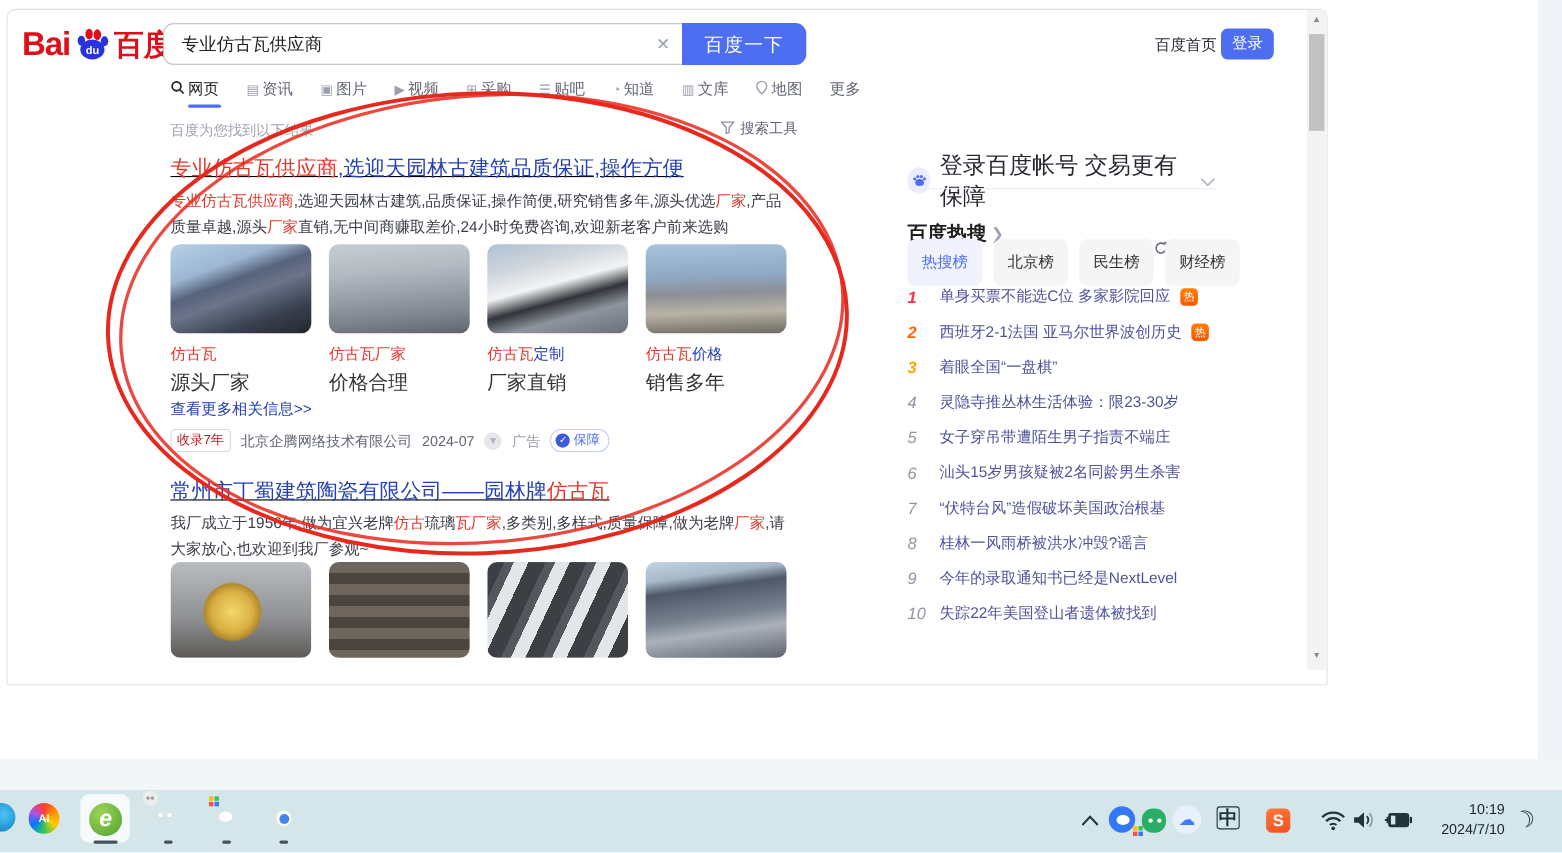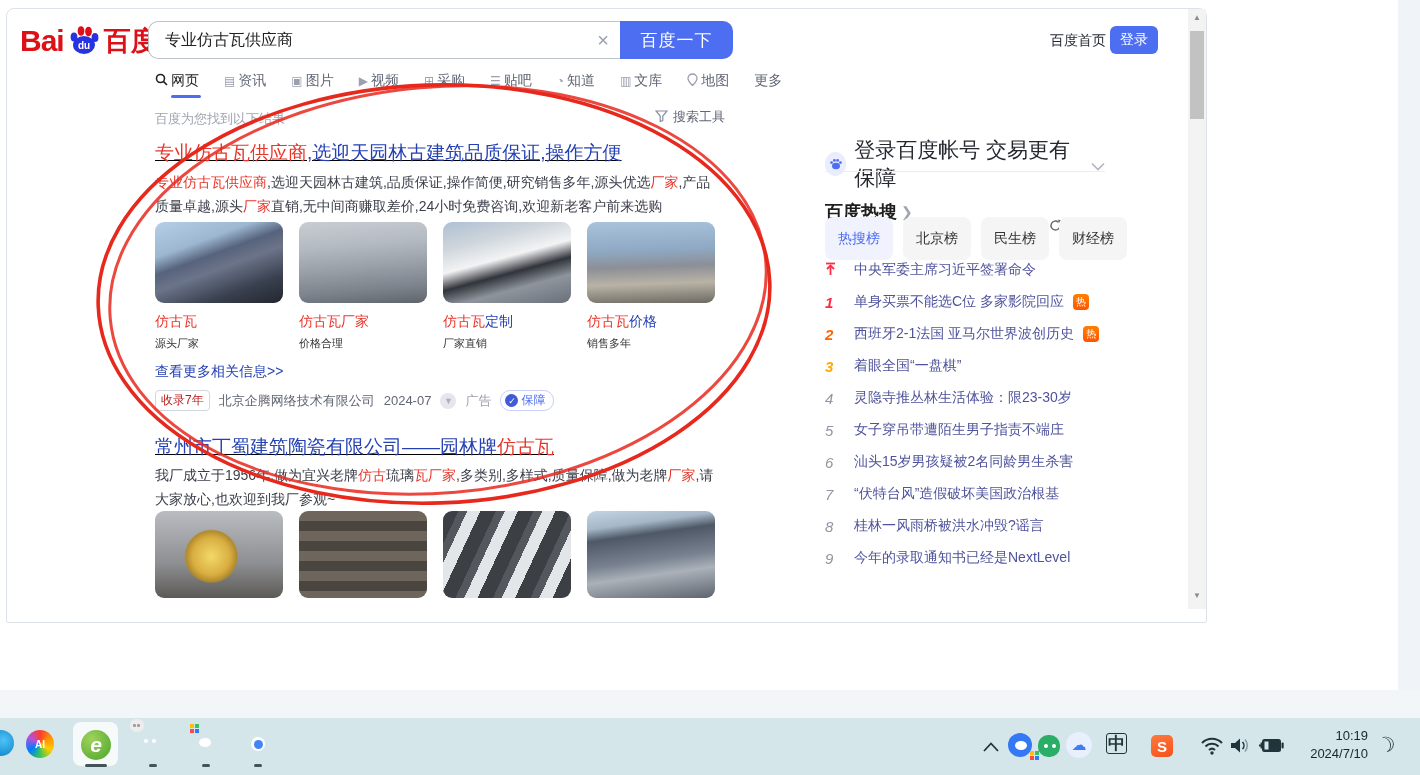--- a/index.html
+++ b/index.html
@@ -49,21 +49,21 @@
   .g1a { background:linear-gradient(160deg,#b6cfe7 0%,#9db7d2 28%,#57637c 42%,#6b7489 55%,#39404f 78%,#23262e 100%); }
   .g1b { background:linear-gradient(175deg,#c7cdd2 0%,#b4bac1 30%,#9aa0a8 55%,#7d838c 80%,#5f646c 100%); }
   .g1c { background:linear-gradient(165deg,#aebfd3 0%,#cfd6dc 25%,#f2f3f4 45%,#31343b 60%,#8e949c 75%,#6a707a 100%); }
   .g1d { background:linear-gradient(178deg,#a9c3dd 0%,#8fa9c4 35%,#8c8f96 55%,#b9b3a6 75%,#6d6a63 100%); }
   .g2a { background:radial-gradient(circle at 44% 52%,#f2d96a 0%,#d9ae41 22%,#b18a2e 30%,rgba(0,0,0,0) 32%),linear-gradient(180deg,#b9bcc0 0%,#8e8f93 60%,#5c5a55 100%); }
   .g2b { background:repeating-linear-gradient(180deg,#6e655c 0 10px,#4a453f 10px 20px),#5a544c; }
   .g2c { background:repeating-linear-gradient(115deg,#3c4045 0 14px,#54585e 14px 22px,#e3e6e9 22px 34px),#d6d9dd; }
   .g2d { background:linear-gradient(172deg,#c3d4e2 0%,#a6b8c8 18%,#4e5866 30%,#77818f 55%,#aab1b9 70%,#5d646e 100%); }
   .cap1 { position:absolute; top:313px; font-size:14px; cursor:pointer; }
   .cap1 .em { color:#e8352a; } .cap1 .blue { color:#2440b3; }
-  .cap2 { position:absolute; top:336px; font-size:11px; color:#333; }
+  .cap2 { position:absolute; top:336px; font-size:18px; color:#333; }
   .more-link { left:155px; top:363px; font-size:14px; color:#2440b3; cursor:pointer; }
   .meta { left:155px; top:390px; display:flex; align-items:center; gap:9px; font-size:13px; color:#626675; }
   .age-badge { border:1px solid #d4d6dd; border-radius:4px; padding:1px 5px; font-size:12px; color:#b91c1c; }
   .circle-caret { width:16px; height:16px; border-radius:50%; background:#e6e7ec; color:#aeb1bb; font-size:9px; display:flex; align-items:center; justify-content:center; cursor:pointer; }
   .ad-label { color:#9fa3af; }
   .guard { display:flex; align-items:center; gap:3px; border:1px solid #c8d0f8; border-radius:10px; padding:1px 8px 1px 4px; font-size:12px; color:#4e6ef2; cursor:pointer; }
   .guard .chk { width:13px; height:13px; border-radius:50%; background:#3e5bdb; color:#fff; font-size:9px; display:flex; align-items:center; justify-content:center; }
 
   
   .side-banner { left:825px; top:136px; width:280px; display:flex; align-items:center; gap:8px; font-size:21px; color:#26282f; cursor:pointer; }
@@ -289,28 +289,20 @@
 
 <div class="abs hot-tabs">
   <span class="pill active">热搜榜</span>
   <span class="pill">北京榜</span>
   <span class="pill">民生榜</span>
   <span class="pill">财经榜</span>
 </div>
 
 <div class="abs hot-list">
   <div class="hot-item">
-    <span class="rank"><svg width="11" height="14" viewBox="0 0 11 14">
-          <line x1="1" y1="1.5" x2="10" y2="1.5" stroke="#fe2d46" stroke-width="1.8"></line>
-          <line x1="5.5" y1="3.5" x2="5.5" y2="13" stroke="#fe2d46" stroke-width="1.8"></line>
-          <polyline points="2,7 5.5,3.5 9,7" fill="none" stroke="#fe2d46" stroke-width="1.8"></polyline>
-        </svg></span>
-    <span class="hot-text">中央军委主席习近平签署命令</span>
-  </div>
-  <div class="hot-item">
     <span class="rank r-red">1</span>
     <span class="hot-text">单身买票不能选C位 多家影院回应</span>
     <span class="hot-badge">热</span>
   </div>
   <div class="hot-item">
     <span class="rank r-org">2</span>
     <span class="hot-text">西班牙2-1法国 亚马尔世界波创历史</span>
     <span class="hot-badge">热</span>
   </div>
   <div class="hot-item">
@@ -333,20 +325,24 @@
     <span class="rank r-gry">7</span>
     <span class="hot-text">“伏特台风”造假破坏美国政治根基</span>
   </div>
   <div class="hot-item">
     <span class="rank r-gry">8</span>
     <span class="hot-text">桂林一风雨桥被洪水冲毁?谣言</span>
   </div>
   <div class="hot-item">
     <span class="rank r-gry">9</span>
     <span class="hot-text">今年的录取通知书已经是NextLevel</span>
+  </div>
+  <div class="hot-item">
+    <span class="rank r-gry">10</span>
+    <span class="hot-text">失踪22年美国登山者遗体被找到</span>
   </div>
 </div>
 
 <div class="abs sbar">
   <span class="sb-arrow" style="top:0">▲</span>
   <span class="sb-thumb"></span>
   <span class="sb-arrow" style="top:578px">▼</span>
 </div>
 
 <div class="abs feedback">

